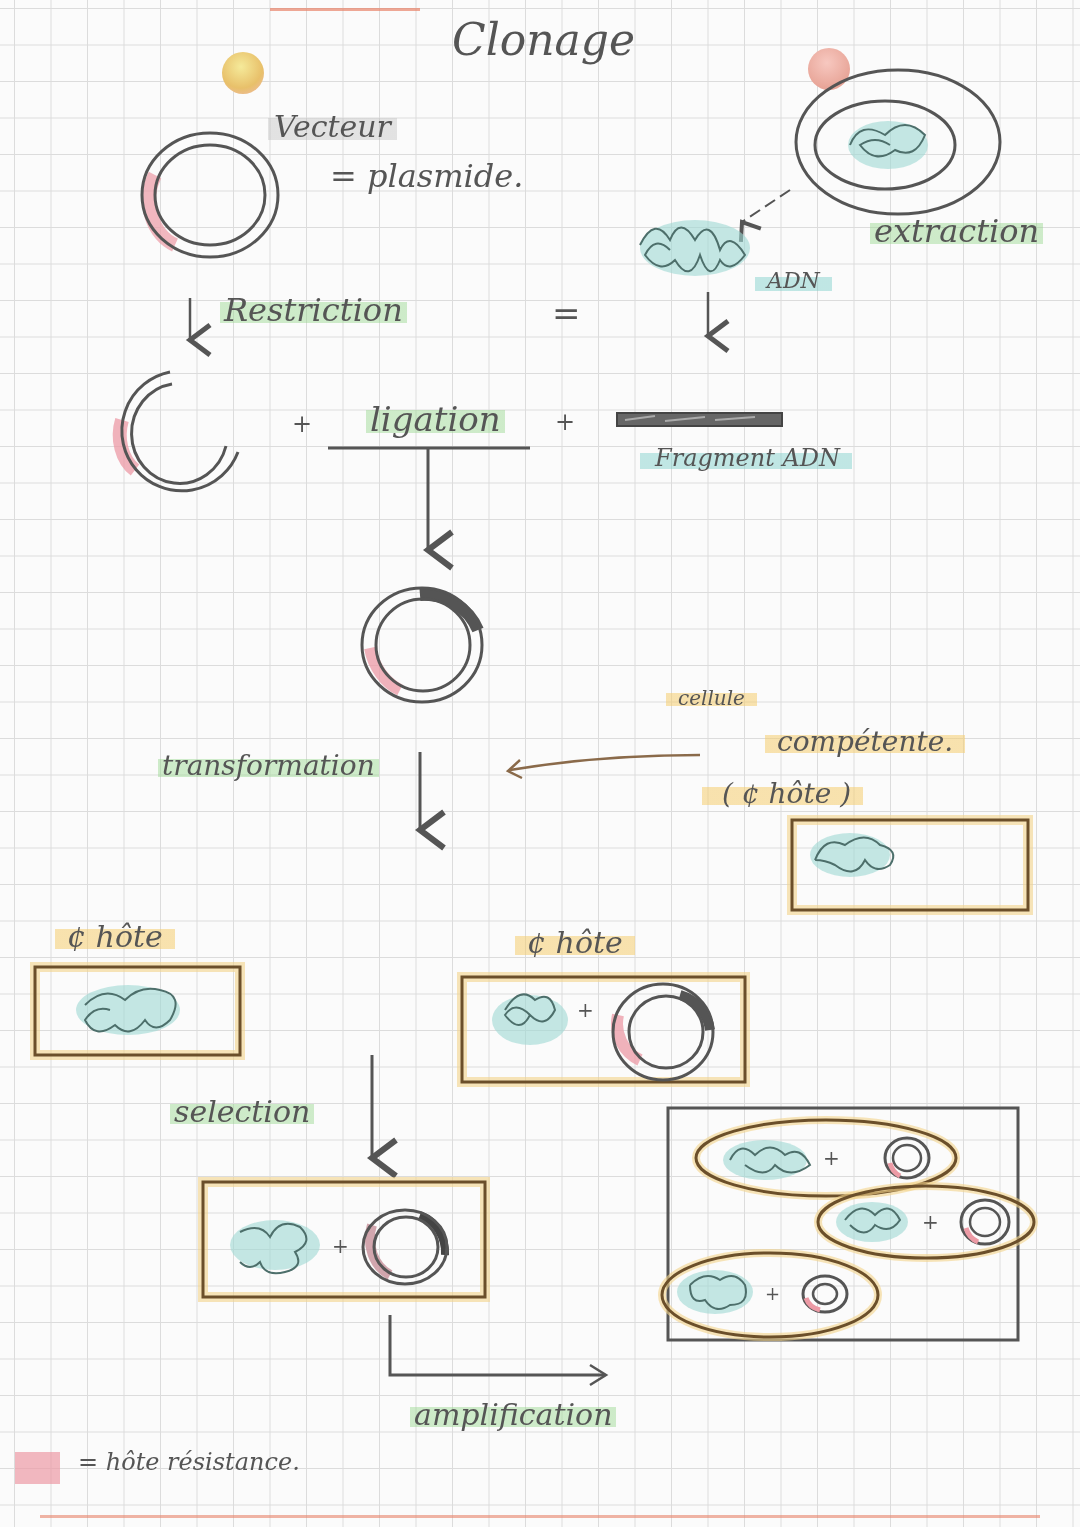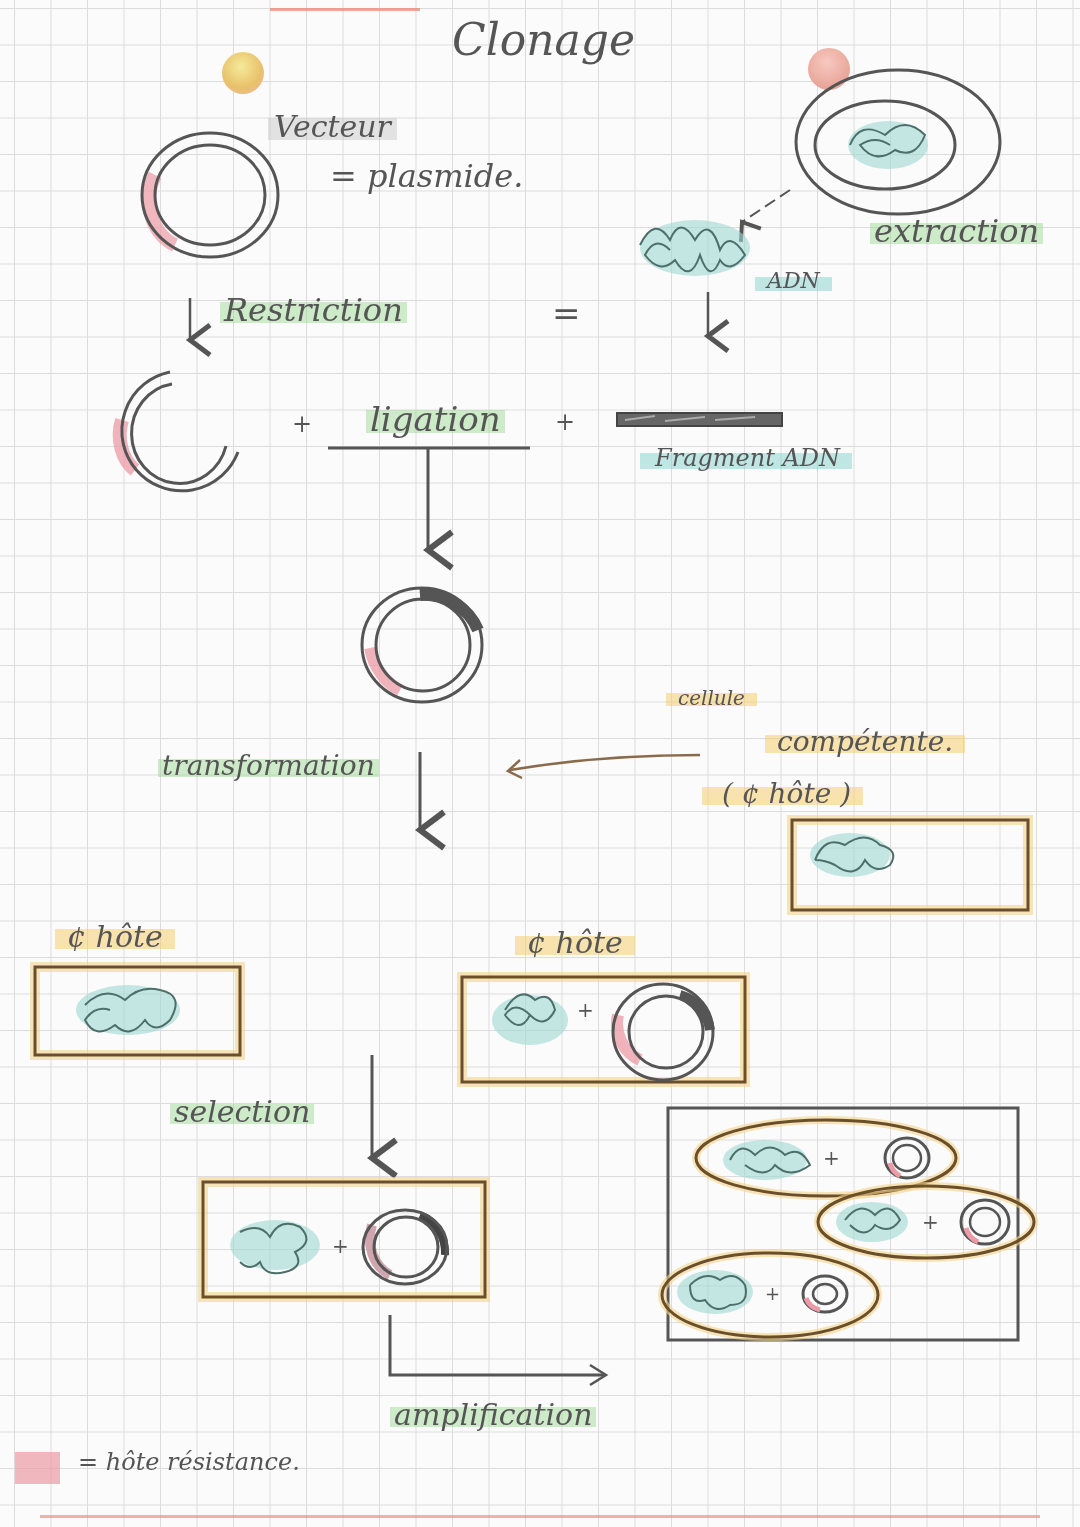--- a/index.html
+++ b/index.html
@@ -185,15 +185,15 @@
 <div class="abs hand hl-yellow" style="left:515px;top:928px;font-size:30px;">¢ hôte</div>
 <div class="abs hand" style="left:577px;top:1000px;font-size:20px;">+</div>
 
 <div class="abs hand hl-green" style="left:170px;top:1097px;font-size:30px;text-align:center;">selection</div>
 <div class="abs hand" style="left:332px;top:1236px;font-size:20px;">+</div>
 
 <div class="abs hand" style="left:823px;top:1148px;font-size:20px;">+</div>
 <div class="abs hand" style="left:922px;top:1212px;font-size:20px;">+</div>
 <div class="abs hand" style="left:765px;top:1285px;font-size:18px;">+</div>
 
-<div class="abs hand hl-green" style="left:390px;top:1400px;font-size:30px;">amplification</div>
+<div class="abs hand hl-green" style="left:410px;top:1400px;font-size:30px;">amplification</div>
 
 <div class="abs hand" style="left:78px;top:1450px;font-size:24px;">= hôte résistance.</div>
 
 </body></html>

